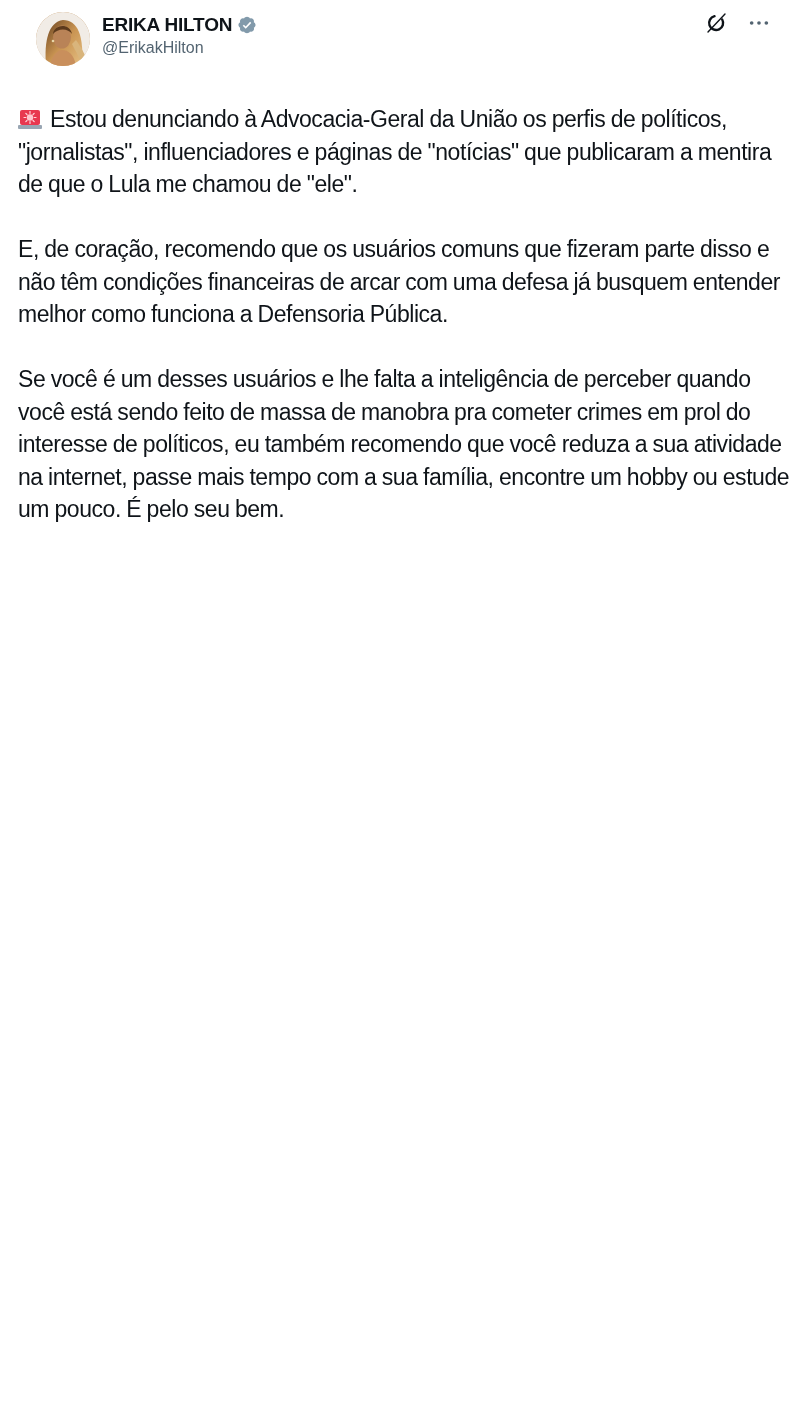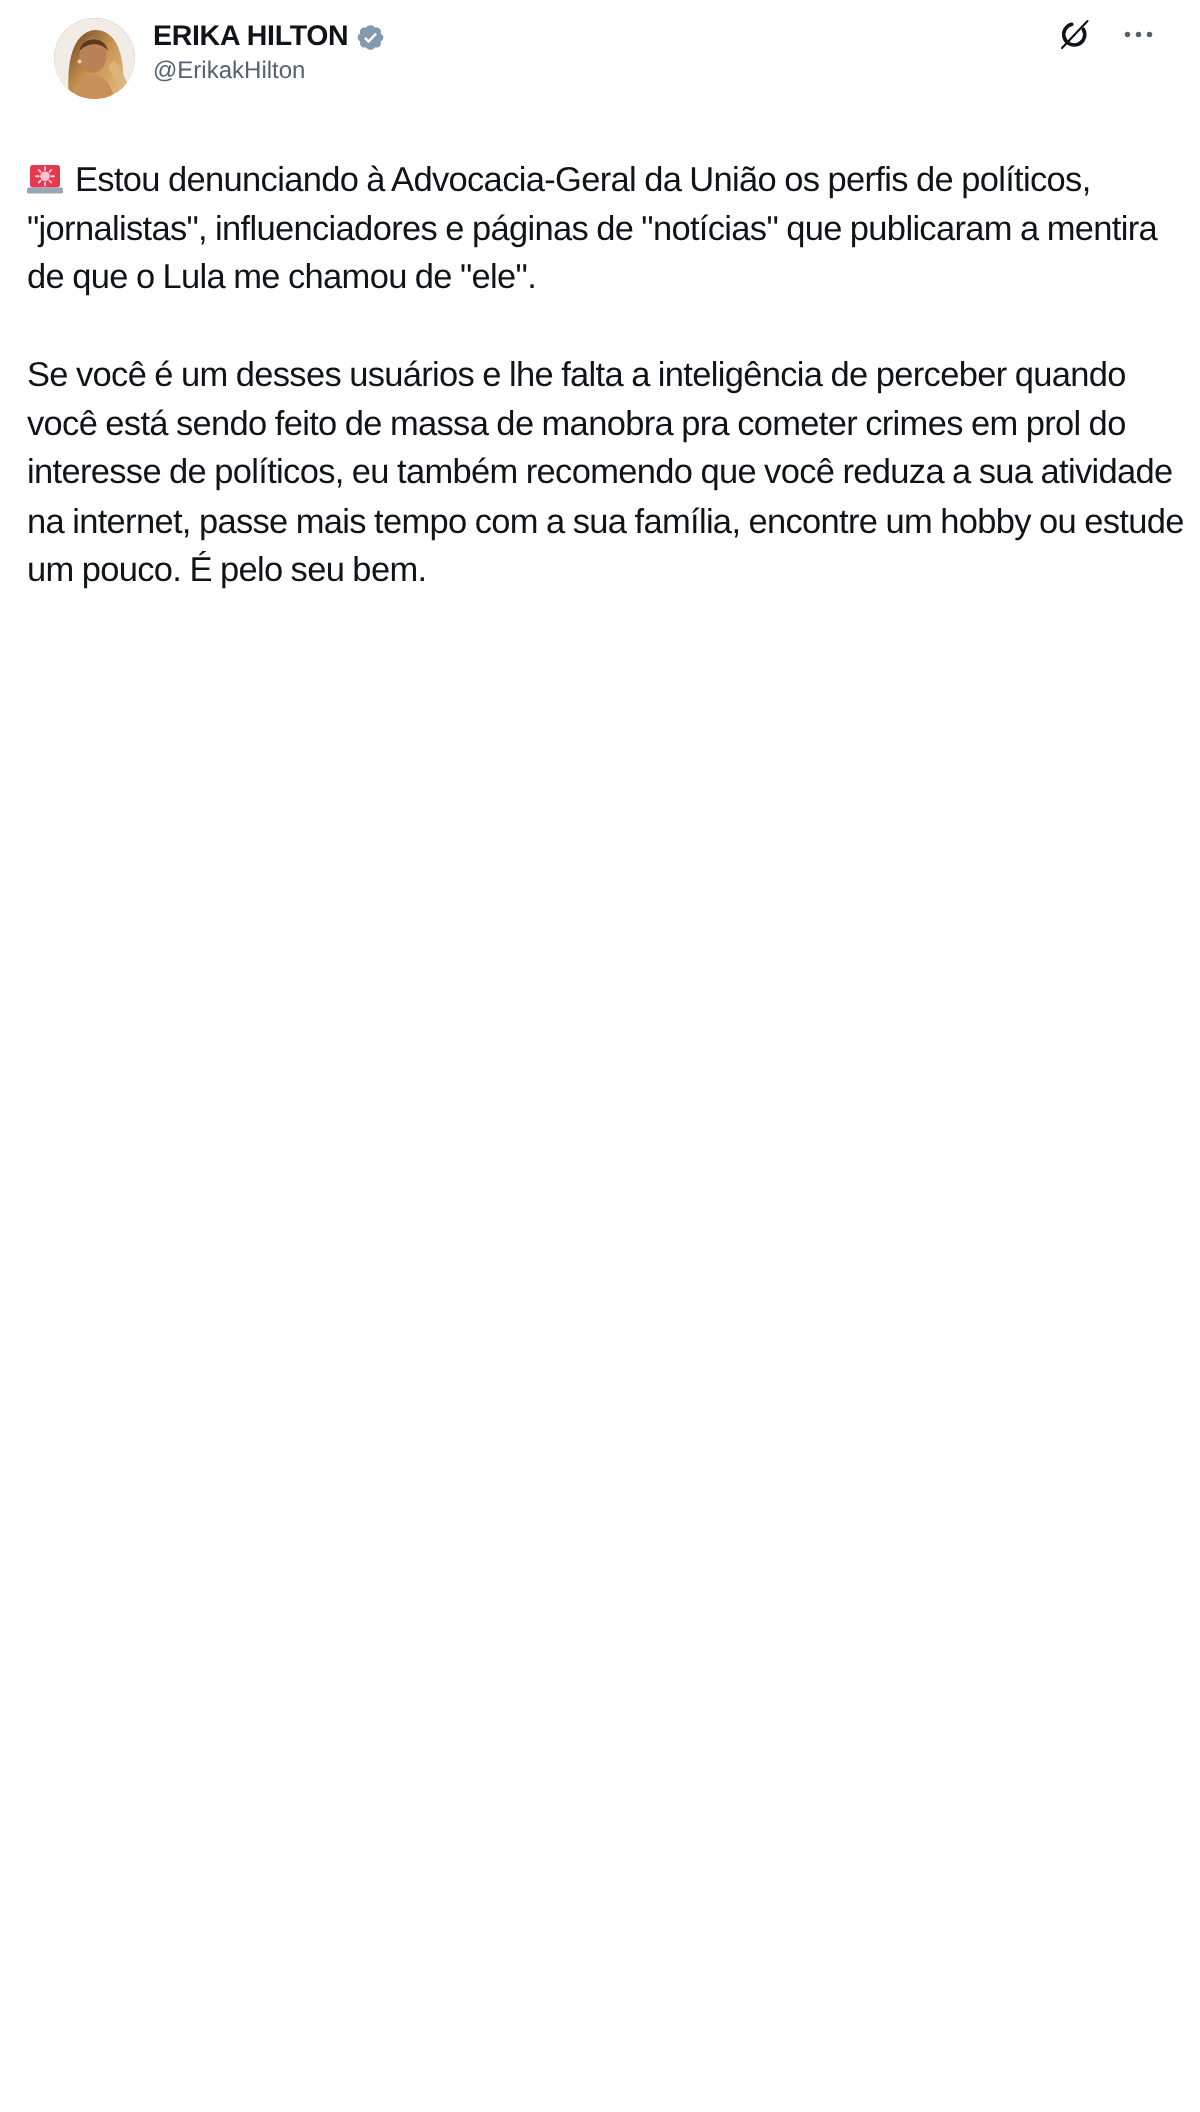--- a/index.html
+++ b/index.html
@@ -178,16 +178,17 @@
             <line x1="12" y1="13.7" x2="12" y2="15.5"></line>
             <line x1="6" y1="9.5" x2="7.8" y2="9.5"></line>
             <line x1="16.2" y1="9.5" x2="18" y2="9.5"></line>
             <line x1="7.8" y1="5.3" x2="9" y2="6.5"></line>
             <line x1="15" y1="12.5" x2="16.2" y2="13.7"></line>
             <line x1="16.2" y1="5.3" x2="15" y2="6.5"></line>
             <line x1="9" y1="12.5" x2="7.8" y2="13.7"></line>
           </g>
           <rect x="0" y="17" width="24" height="4" rx="1" fill="#99a6b3"></rect>
         </svg></span><span>Estou denunciando à Advocacia-Geral da União os perfis de políticos, "jornalistas", influenciadores e páginas de "notícias" que publicaram a mentira de que o Lula me chamou de "ele".</span></p>
+    <p class="para">E, de coração, recomendo que os usuários comuns que fizeram parte disso e não têm condições financeiras de arcar com uma defesa já busquem entender melhor como funciona a Defensoria Pública.</p>
     <p class="para">Se você é um desses usuários e lhe falta a inteligência de perceber quando você está sendo feito de massa de manobra pra cometer crimes em prol do interesse de políticos, eu também recomendo que você reduza a sua atividade na internet, passe mais tempo com a sua família, encontre um hobby ou estude um pouco. É pelo seu bem.</p>
   </div>
 
 </div>
 
 </body></html>

